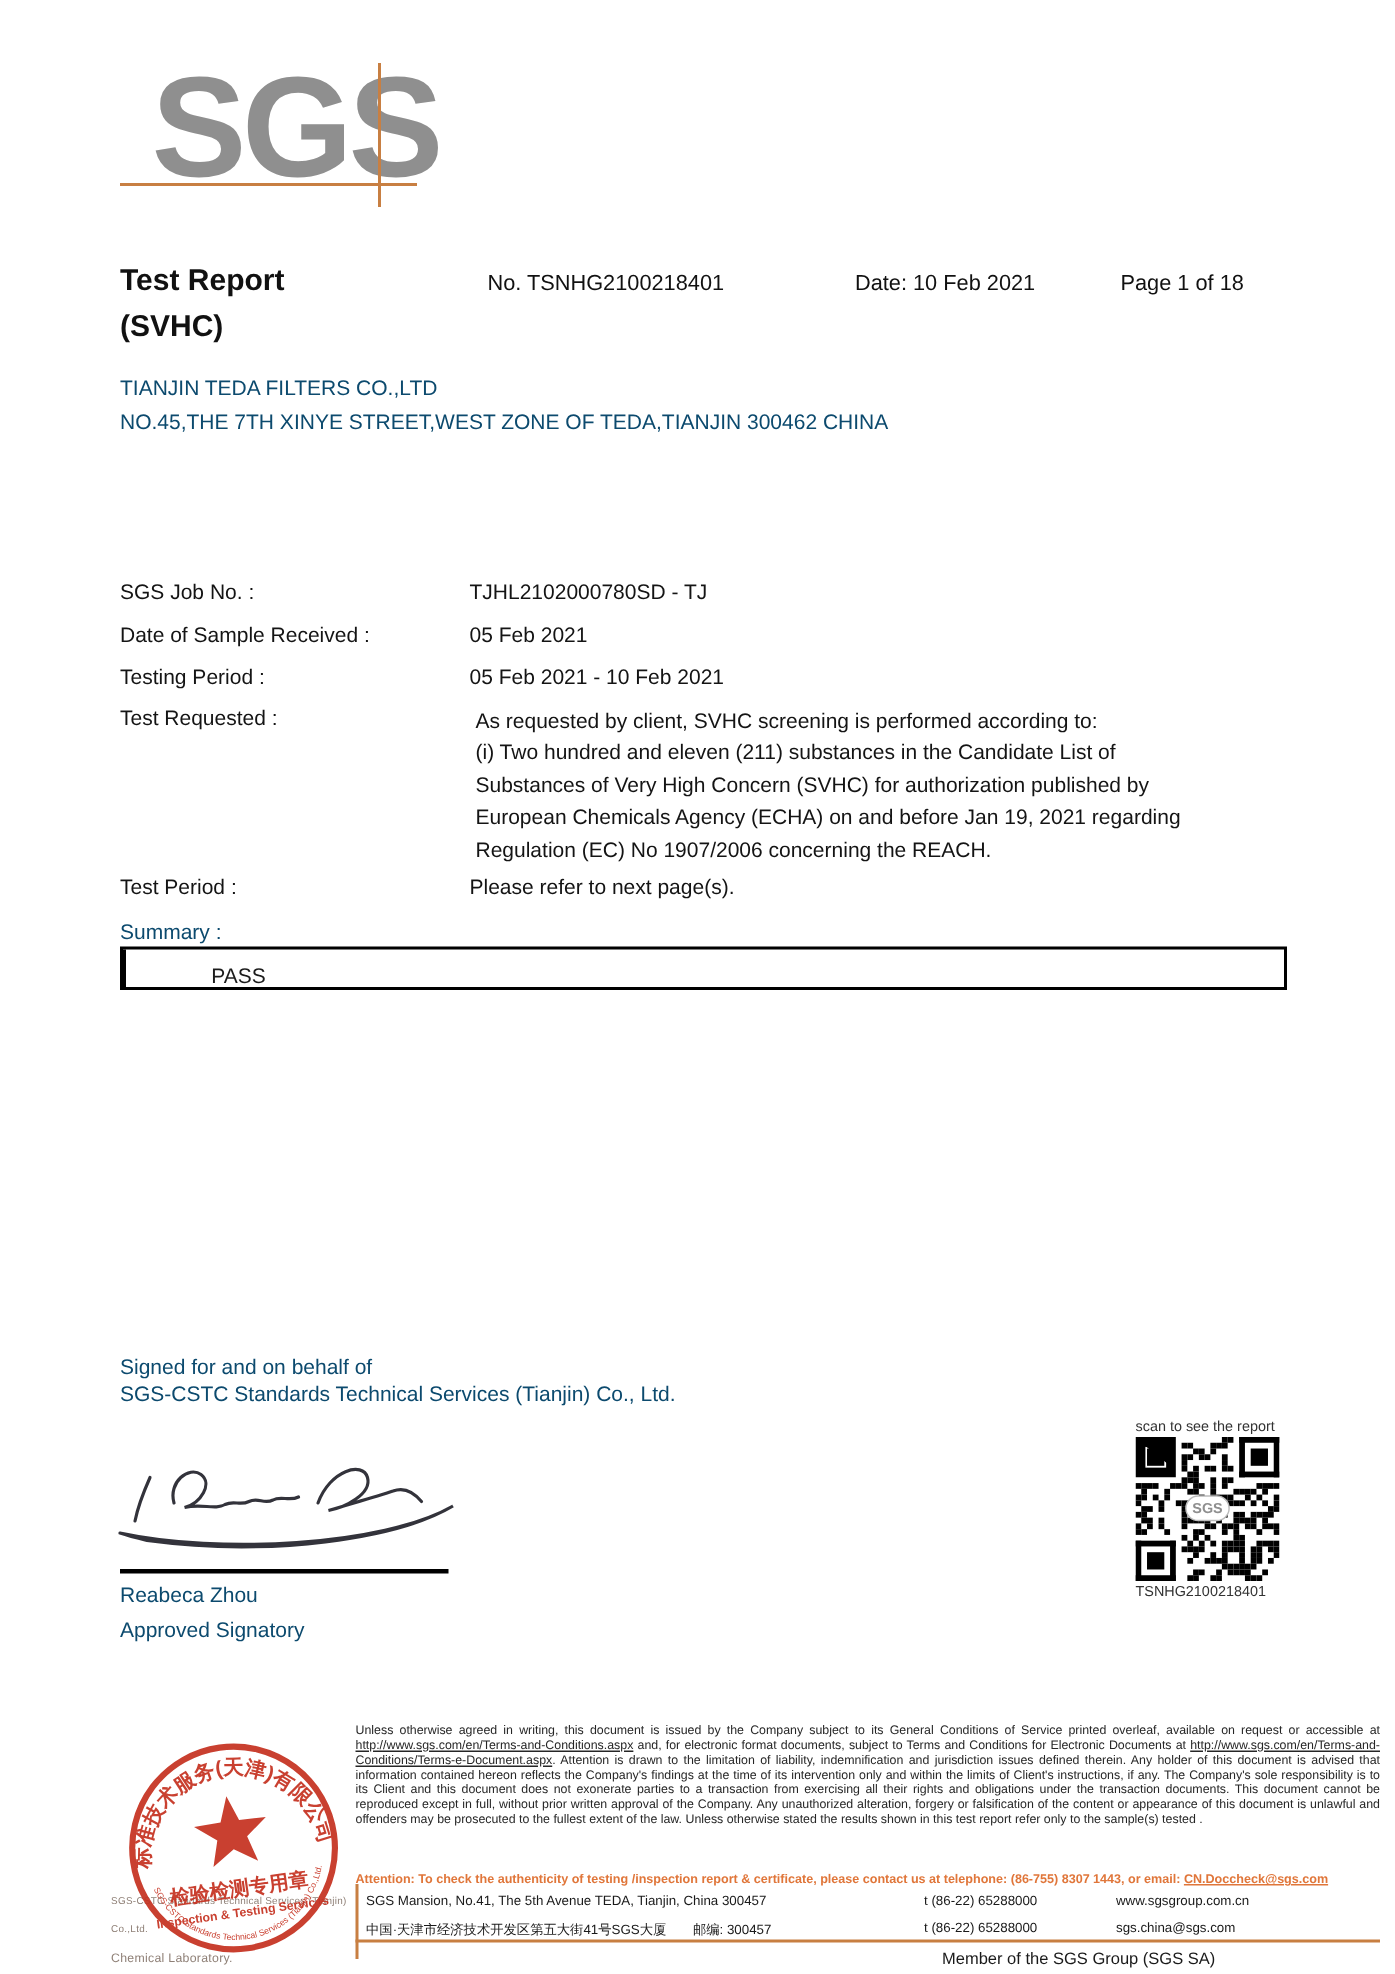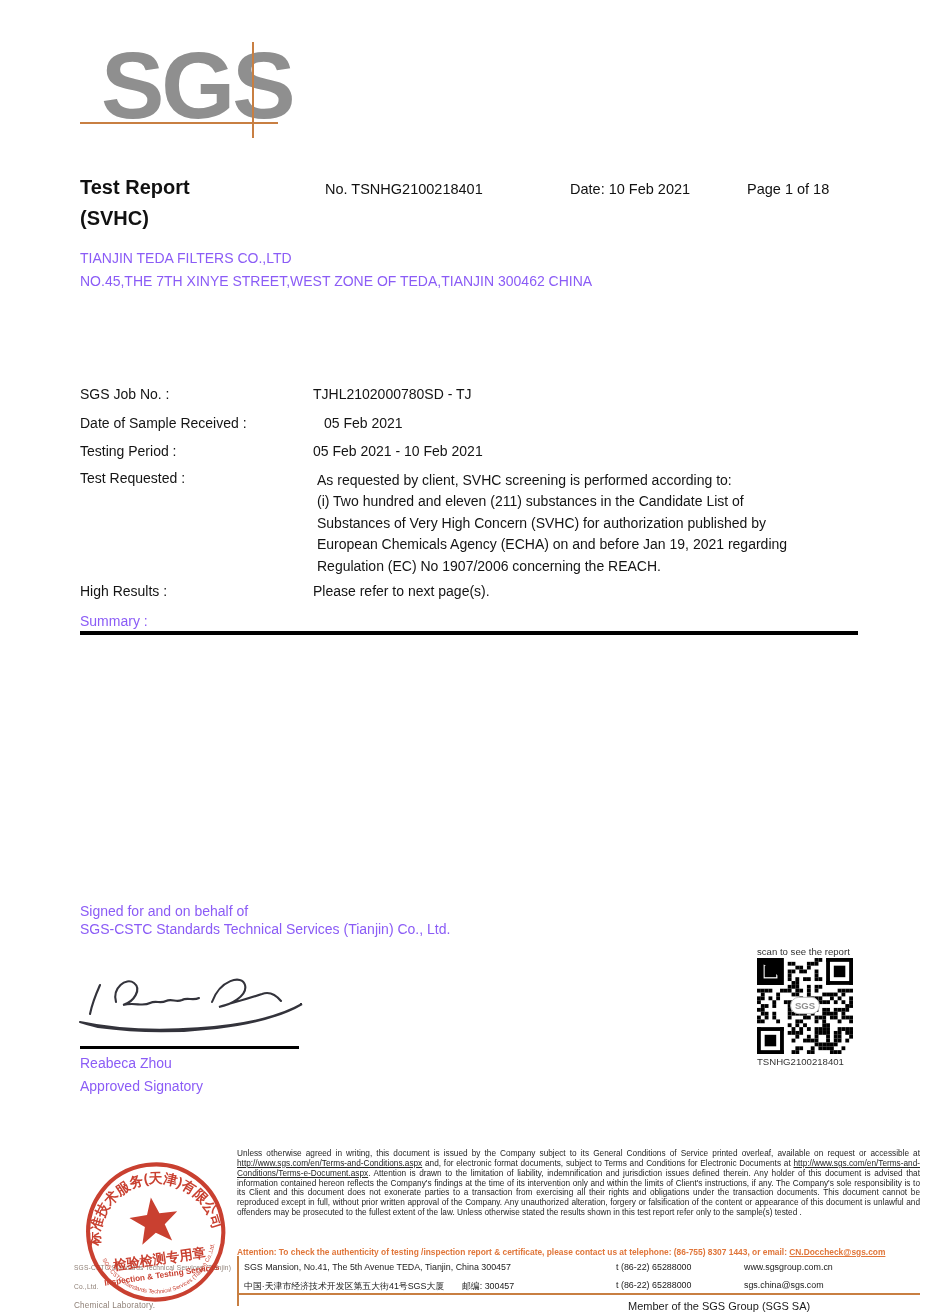--- a/index.html
+++ b/index.html
@@ -9,21 +9,21 @@
     font-family:"Liberation Sans","DejaVu Sans",sans-serif;color:#1c1c1c;
   }
   .abs{position:absolute;}
   
   .logo-text{font-size:95px;line-height:1;font-weight:bold;color:#8f8f8f;letter-spacing:-3px;}
   .accent-h{background:#c87f42;height:2px;}
   .accent-v{background:#c87f42;width:2px;}
   
   .title{font-size:20px;font-weight:bold;color:#111;}
   .meta{font-size:14.5px;color:#111;}
-  .body-text{font-size:14px;color:#8b5cf6;}
+  .body-text{font-size:14px;color:#0c4a6e;}
   .kv-label{font-size:14px;color:#141414;}
   .kv-value{font-size:14px;color:#141414;}
   .multiline{white-space:pre-line;line-height:21.4px;width:555px;}
   
   .sum-table{display:flex;border:2px solid #000;width:778px;box-sizing:border-box;}
   .sum-cell-left{flex:1;padding:5px 12px 7px 9px;font-size:13.6px;line-height:22px;}
   .sum-cell-right{width:150px;border-left:2px solid #000;display:flex;align-items:flex-start;justify-content:center;padding-top:9px;font-size:14px;}
   
   .sig-line{background:#000;height:2.5px;}
   
@@ -57,37 +57,38 @@
   <div class="abs title" style="left:80px;top:207px;">(SVHC)</div>
 
   <div class="abs body-text" style="left:80px;top:250px;">TIANJIN TEDA FILTERS CO.,LTD</div>
   <div class="abs body-text" style="left:80px;top:273px;">NO.45,THE 7TH XINYE STREET,WEST ZONE OF TEDA,TIANJIN 300462 CHINA</div>
 
 
   <div class="abs kv-label" style="left:80px;top:386px;">SGS Job No. :</div>
   <div class="abs kv-value" style="left:313px;top:386px;">TJHL2102000780SD - TJ</div>
 
   <div class="abs kv-label" style="left:80px;top:415px;">Date of Sample Received :</div>
-  <div class="abs kv-value" style="left:324px;top:415px;">05 Feb 2021</div>
+  <div class="abs kv-value" style="left:313px;top:415px;">05 Feb 2021</div>
 
   <div class="abs kv-label" style="left:80px;top:443px;">Testing Period :</div>
   <div class="abs kv-value" style="left:313px;top:443px;">05 Feb 2021 - 10 Feb 2021</div>
 
   <div class="abs kv-label" style="left:80px;top:470px;">Test Requested :</div>
   <div class="abs kv-value multiline" style="left:317px;top:470px;">As requested by client, SVHC screening is performed according to:
 (i) Two hundred and eleven (211) substances in the Candidate List of
 Substances of Very High Concern (SVHC) for authorization published by
 European Chemicals Agency (ECHA) on and before Jan 19, 2021 regarding
 Regulation (EC) No 1907/2006 concerning the REACH.</div>
 
-  <div class="abs kv-label" style="left:80px;top:583px;">High Results :</div>
+  <div class="abs kv-label" style="left:80px;top:583px;">Test Period :</div>
   <div class="abs kv-value" style="left:313px;top:583px;">Please refer to next page(s).</div>
 
   <div class="abs body-text" style="left:80px;top:613px;">Summary :</div>
   <div class="abs sum-table" style="left:80px;top:631px;">
+    <div class="sum-cell-right">PASS</div>
   </div>
 
   <div class="abs body-text" style="left:80px;top:903px;">Signed for and on behalf of</div>
   <div class="abs body-text" style="left:80px;top:921px;">SGS-CSTC Standards Technical Services (Tianjin) Co., Ltd.</div>
 
   <svg class="abs" style="left:70px;top:952px;" width="250" height="95" viewBox="0 0 250 95">
     <g fill="none" stroke="#33333b" stroke-width="2.1" stroke-linecap="round">
       <path d="M20,62 C22,52 26,42 30,33"></path>
       <path d="M46,50 C42,36 56,25 64,31 C72,37 64,50 53,53 C65,50 73,55 80,51 C86,48 90,52 96,49 C102,46 106,51 112,48 C117,45 123,49 129,46"></path>
       <path d="M142,50 C150,28 172,22 175,33 C178,44 160,53 149,55 C162,51 180,46 192,42 C200,39 206,43 211,49"></path>

